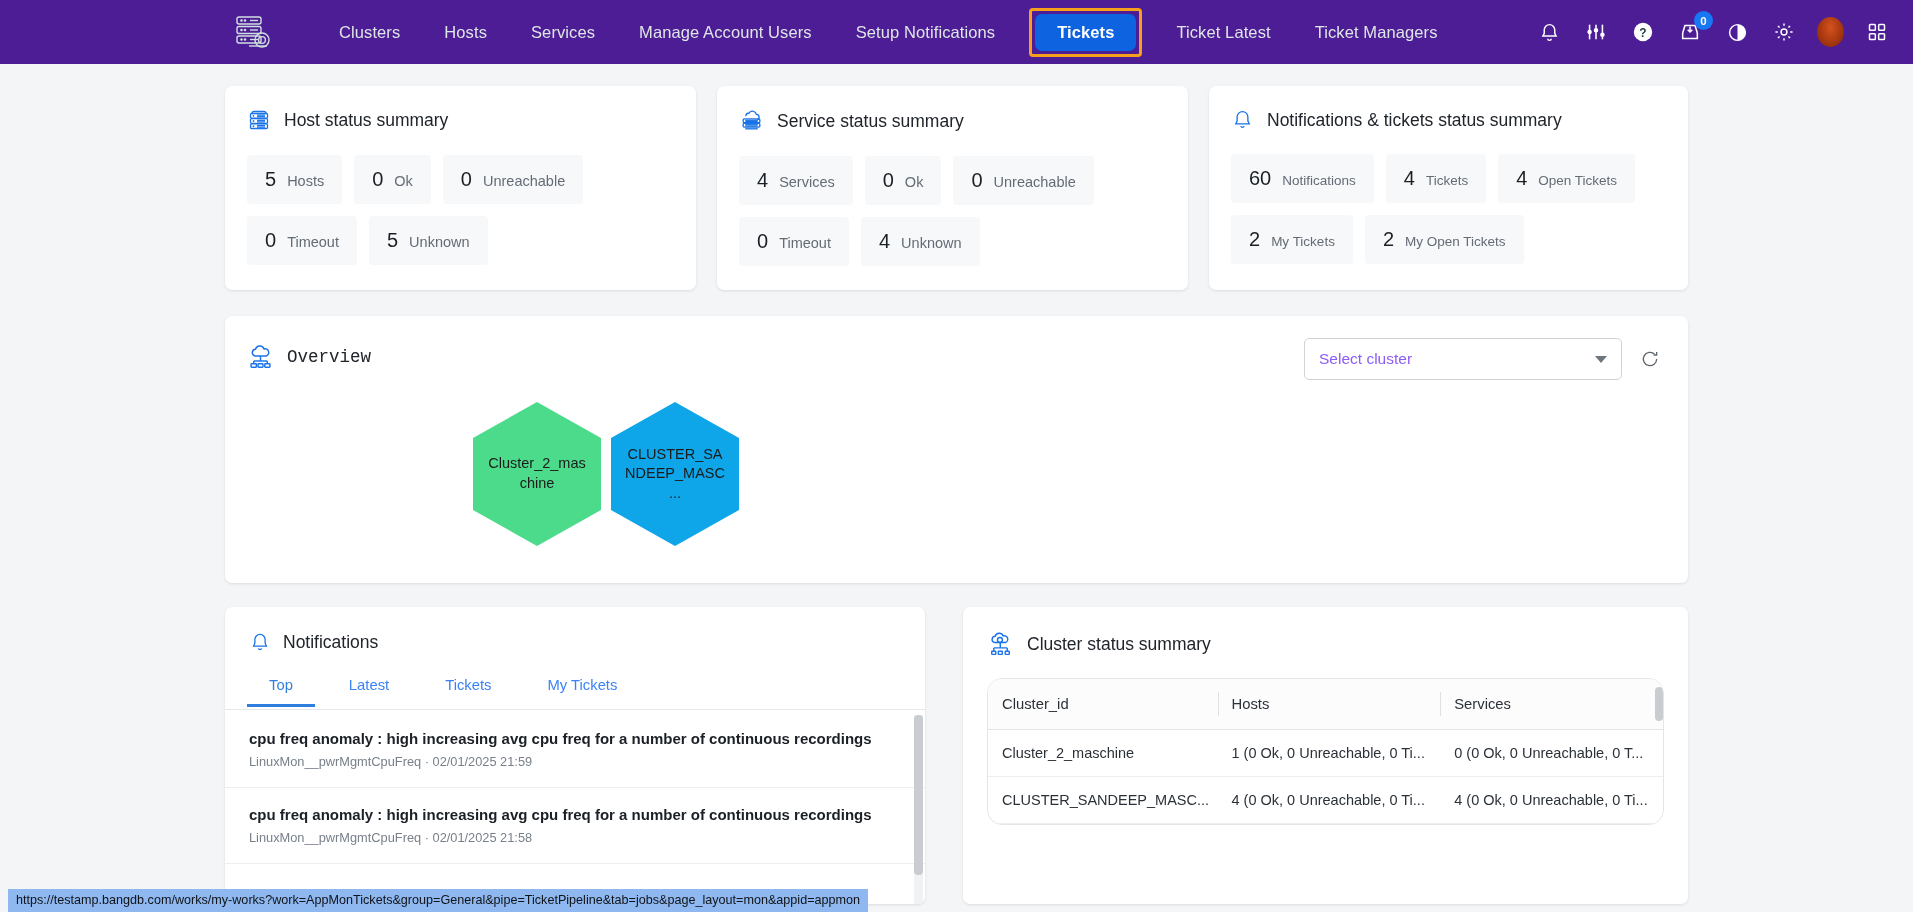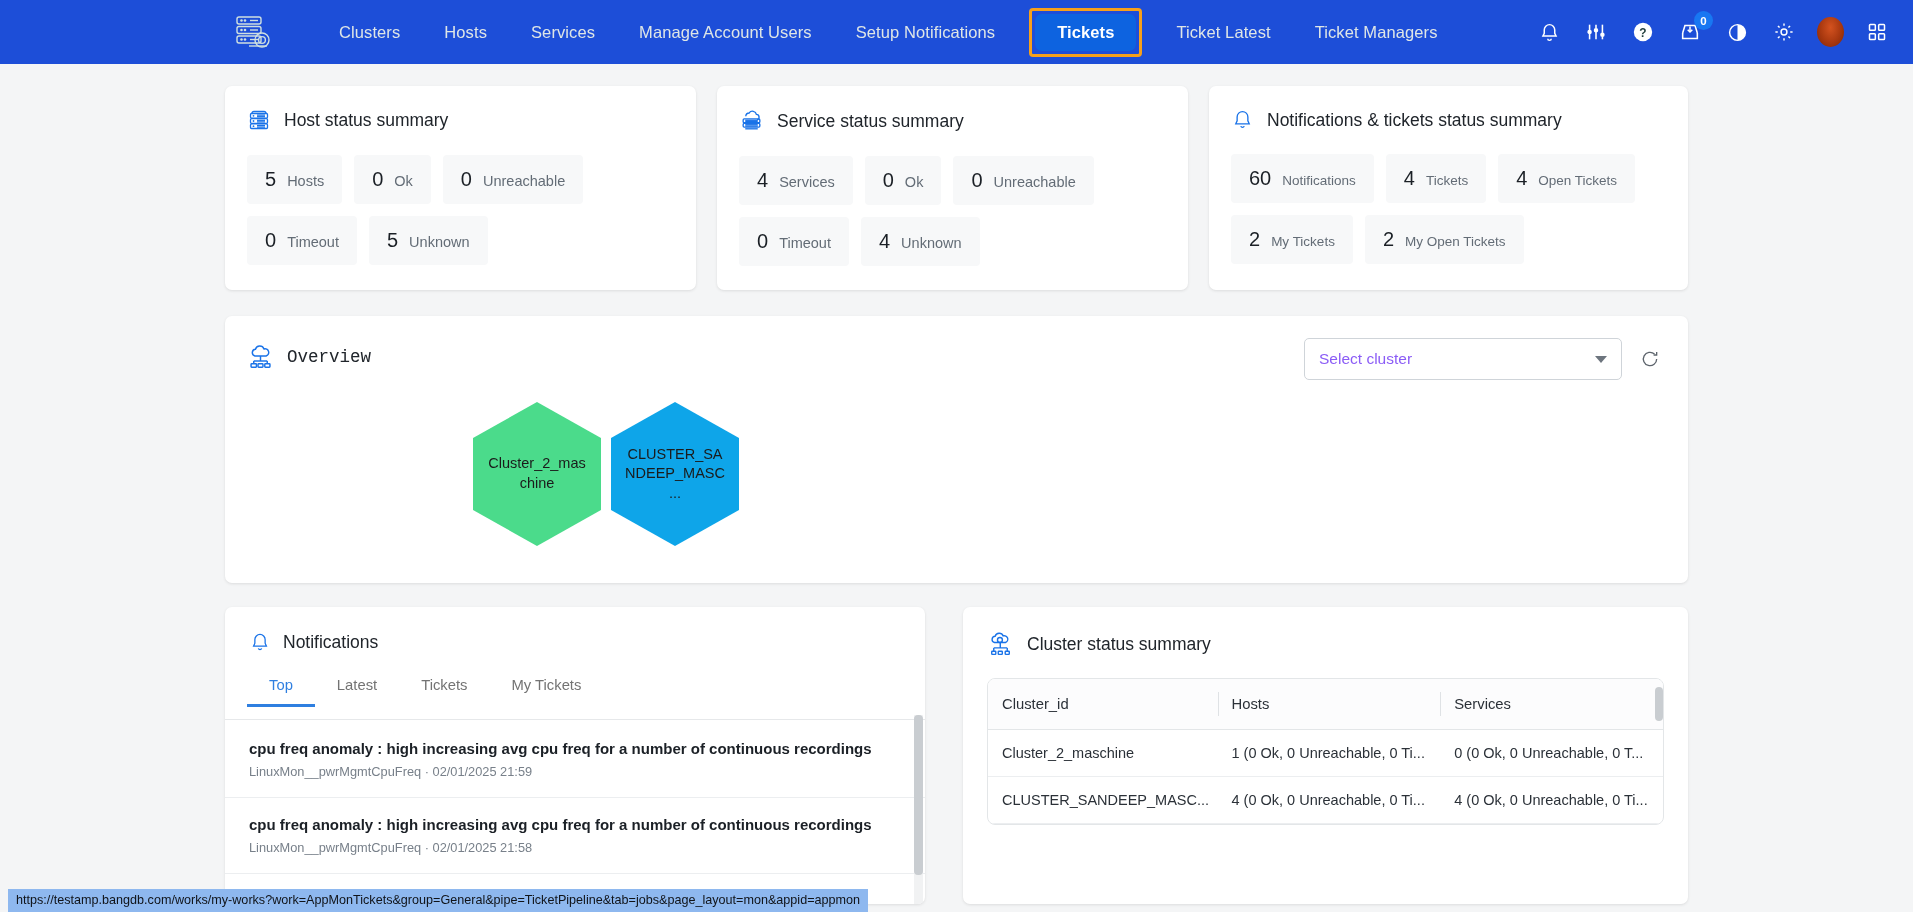--- a/index.html
+++ b/index.html
@@ -6,21 +6,21 @@
   html, body {
     width: 1913px; height: 912px;
     background: #f4f5f6;
     font-family: "Liberation Sans", sans-serif;
     overflow: hidden;
   }
 
   
   .navbar {
     height: 64px;
-    background: #1d4ed8;
+    background: #4c1d95;
     display: flex;
     align-items: center;
     padding: 0 22px 0 0;
     position: relative;
   }
   .logo-wrap {
     width: 78px; display: flex; align-items: center; justify-content: center;
     margin-left: 215px;
   }
   .logo-svg { display:block; }
@@ -195,27 +195,27 @@
     height: 297px;
     overflow: hidden;
     position: relative;
   }
   .notif-head {
     display: flex; align-items: center; gap: 12px;
     padding: 24px 0 0 24px;
   }
   .notif-title { font-size: 17.5px; color: #20252b; }
   .tabs {
-    display: flex; gap: 0px;
-    padding: 14px 0 12px 22px;
+    display: flex; gap: 12px;
+    padding: 14px 0 2px 22px;
     border-bottom: 1px solid #e6e8ea;
   }
   .tab {
     padding: 9px 22px 11px 22px;
-    font-size: 14.8px; color: #737373; cursor: pointer;
+    font-size: 14.8px; color: #3b82f6; cursor: pointer;
     border-bottom: 3px solid transparent;
   }
   .tab.active { color: #2f7fe0; border-bottom-color: #2f7fe0; }
   .notif-list { padding-top: 2px; }
   .notif-item {
     padding: 18px 32px 18px 24px;
     border-bottom: 1px solid #eceef0;
     cursor: pointer;
   }
   .notif-item-title {
@@ -241,21 +241,21 @@
     overflow: hidden;
   }
   .cluster-head {
     display: flex; align-items: center; gap: 13px;
     padding: 24px 0 0 24px;
   }
   .cluster-title { font-size: 17.5px; color: #20252b; }
   .table-wrap {
     margin: 20px 24px 0 24px;
     border: 1px solid #e3e6e8;
-    border-radius: 8px;
+    border-radius: 15px;
     overflow: hidden;
   }
   table { width: 100%; border-collapse: collapse; table-layout: fixed; }
   th {
     text-align: left; font-weight: 400; font-size: 14.8px; color: #2b3138;
     padding: 17px 0 17px 14px;
     background: #fcfcfd;
     border-bottom: 1px solid #e3e6e8;
     position: relative;
   }

